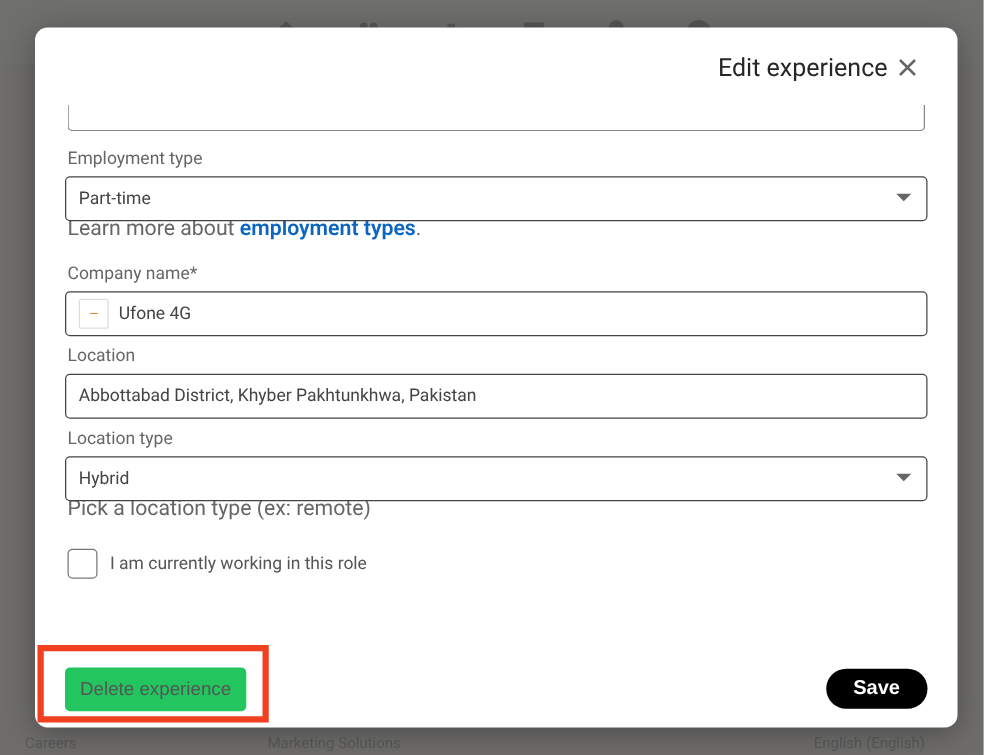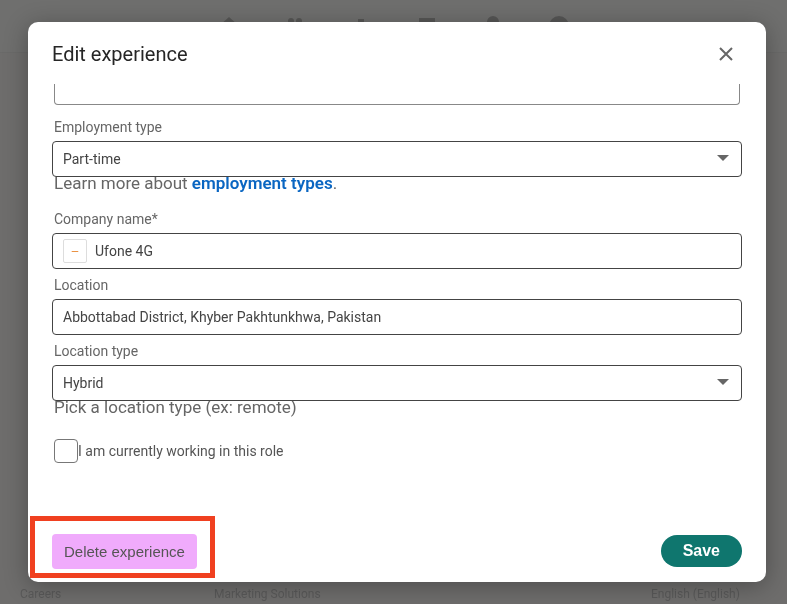--- a/index.html
+++ b/index.html
@@ -1,39 +1,39 @@
 <!DOCTYPE html>
 <html><head>
 <meta charset="utf-8">
 <style>
 html,body{margin:0;padding:0;font-family:-apple-system,BlinkMacSystemFont,"Segoe UI",Roboto,Arial,sans-serif;background:#f3f2ef;width:787px;height:604px;overflow:hidden;position:relative;color:#000}
 .nav{position:absolute;top:0;left:0;right:0;height:52px;background:#fff;border-bottom:1px solid #e0e0e0;display:flex;align-items:center;justify-content:center;gap:42px;opacity:.35}
 .nav svg{fill:#606060}
 .overlay{position:absolute;inset:0;background:rgba(0,0,0,.55)}
 .modal{position:absolute;left:28px;top:22px;width:738px;height:560px;background:#fff;border-radius:10px;box-shadow:0 4px 24px rgba(0,0,0,.3);display:flex;flex-direction:column;overflow:hidden}
-.mhead{padding:16px 24px 14px;display:flex;align-items:center;justify-content:space-between}
+.mhead{padding:16px 24px 14px;display:flex;align-items:center;justify-content:flex-end}
 .mtitle{font-size:20px;color:#262626;font-weight:400}
 .close{width:32px;height:32px;display:flex;align-items:center;justify-content:center;border-radius:50%;cursor:pointer}
 .close svg{stroke:#666;stroke-width:2;fill:none}
 .mbody{flex:1;overflow-y:auto;padding:0 24px 0 24px;position:relative}
 .mbody::-webkit-scrollbar{width:12px}
 .mbody::-webkit-scrollbar-track{background:#f0f0f0}
 .mbody::-webkit-scrollbar-thumb{background:#b8b8b8;border-radius:2px}
 .cutfield{height:20px;border:1px solid #888;border-top:none;border-radius:0 0 4px 4px;margin:0 2px 14px}
 .label{font-size:14px;color:#666;margin:0 0 6px 2px}
 .field{height:34px;border:1px solid #444;border-radius:4px;display:flex;align-items:center;padding:0 10px;font-size:14px;color:#444;position:relative;background:#fff}
 .field .chev{position:absolute;right:10px;top:8px}
 .helper{font-size:17px;color:#666;margin:-4px 0 18px 2px}
 .link{color:#0a66c2;font-weight:600}
 .compicon{width:22px;height:22px;border:1px solid #ddd;border-radius:2px;margin-right:8px;display:flex;align-items:center;justify-content:center;font-size:10px;color:#e67e22}
-.chk{display:flex;align-items:center;margin:22px 0 18px 2px;font-size:14px;color:#555}
+.chk{display:flex;align-items:center;gap:10px;margin:22px 0 18px 2px;font-size:14px;color:#555}
 .chkbox{width:22px;height:22px;border:1px solid #777;border-radius:4px;background:#fff}
 .mfoot{height:62px;border-top:1px solid #fff;display:flex;align-items:center;justify-content:space-between;padding:0 24px;position:relative}
-.del{background:#f0abfc;color:#555;font-size:15px;font-weight:500;border:none;padding:9px 12px;border-radius:4px;cursor:pointer}
-.save{background:#0f766e;color:#fff;font-size:16px;font-weight:600;border:none;padding:7px 22px;border-radius:20px;cursor:pointer}
+.del{background:#22c55e;color:#555;font-size:15px;font-weight:500;border:none;padding:9px 12px;border-radius:4px;cursor:pointer}
+.save{background:#000000;color:#fff;font-size:16px;font-weight:600;border:none;padding:7px 22px;border-radius:20px;cursor:pointer}
 .hl{position:absolute;left:30px;top:516px;width:175px;height:52px;border:5px solid #f04020;pointer-events:none}
 .bgtext{position:absolute;font-size:12px;color:#555;opacity:.8}
 </style>
 </head>
 <body>
 
 <div class="nav">
 <svg width="24" height="24" viewBox="0 0 24 24">
       <path d="M12 3l9 8h-3v9h-4v-6h-4v6H6v-9H3z"></path>
     </svg>

